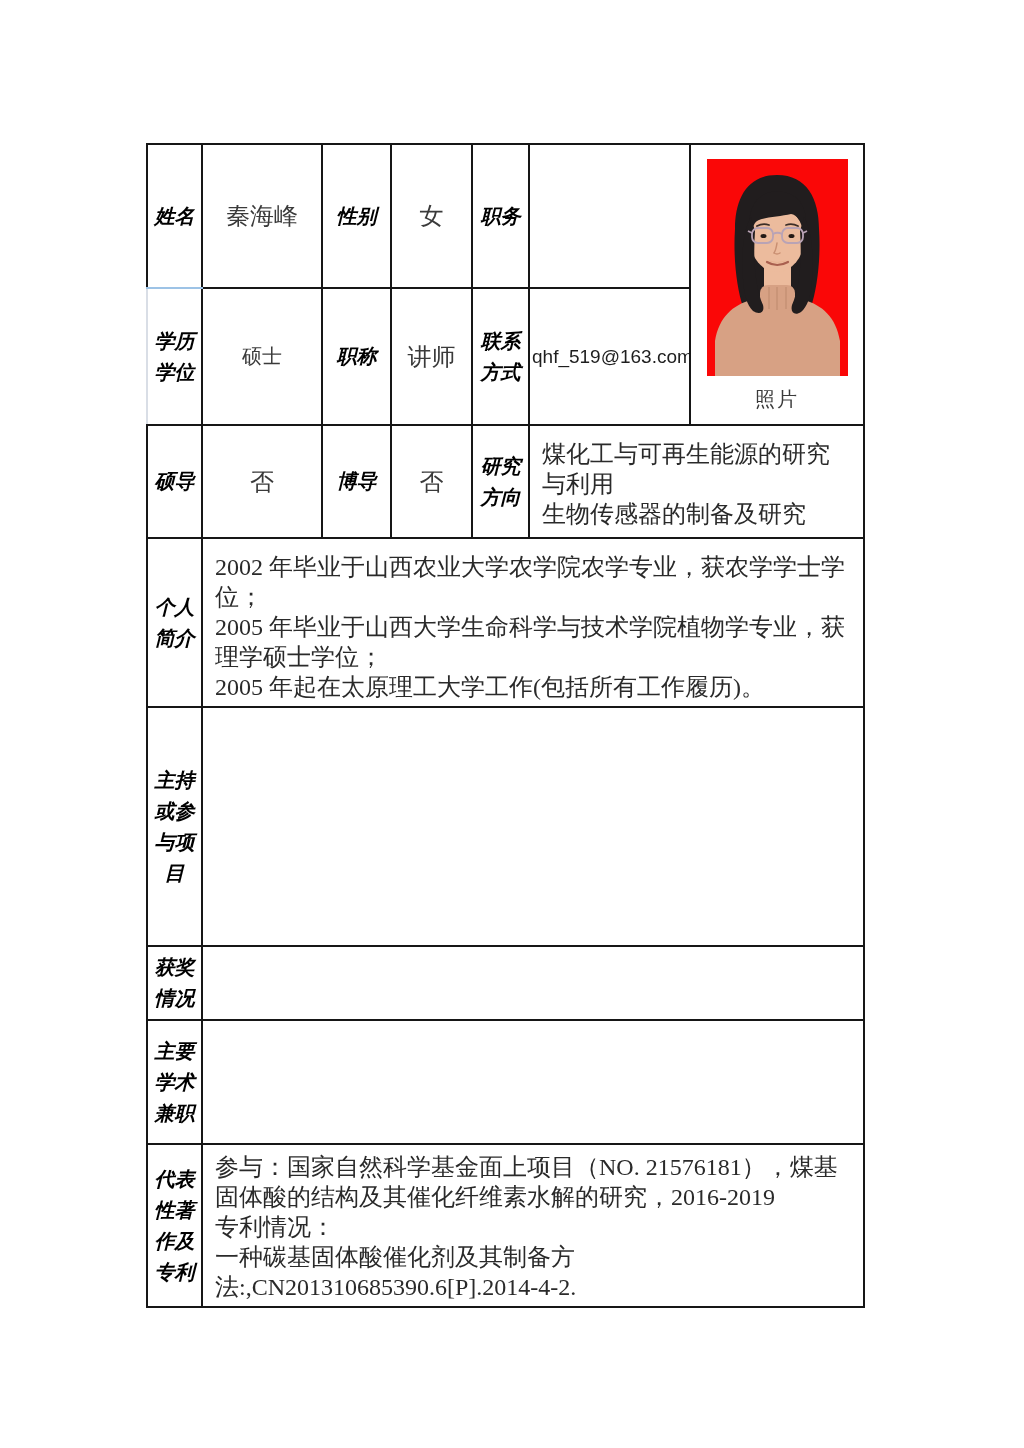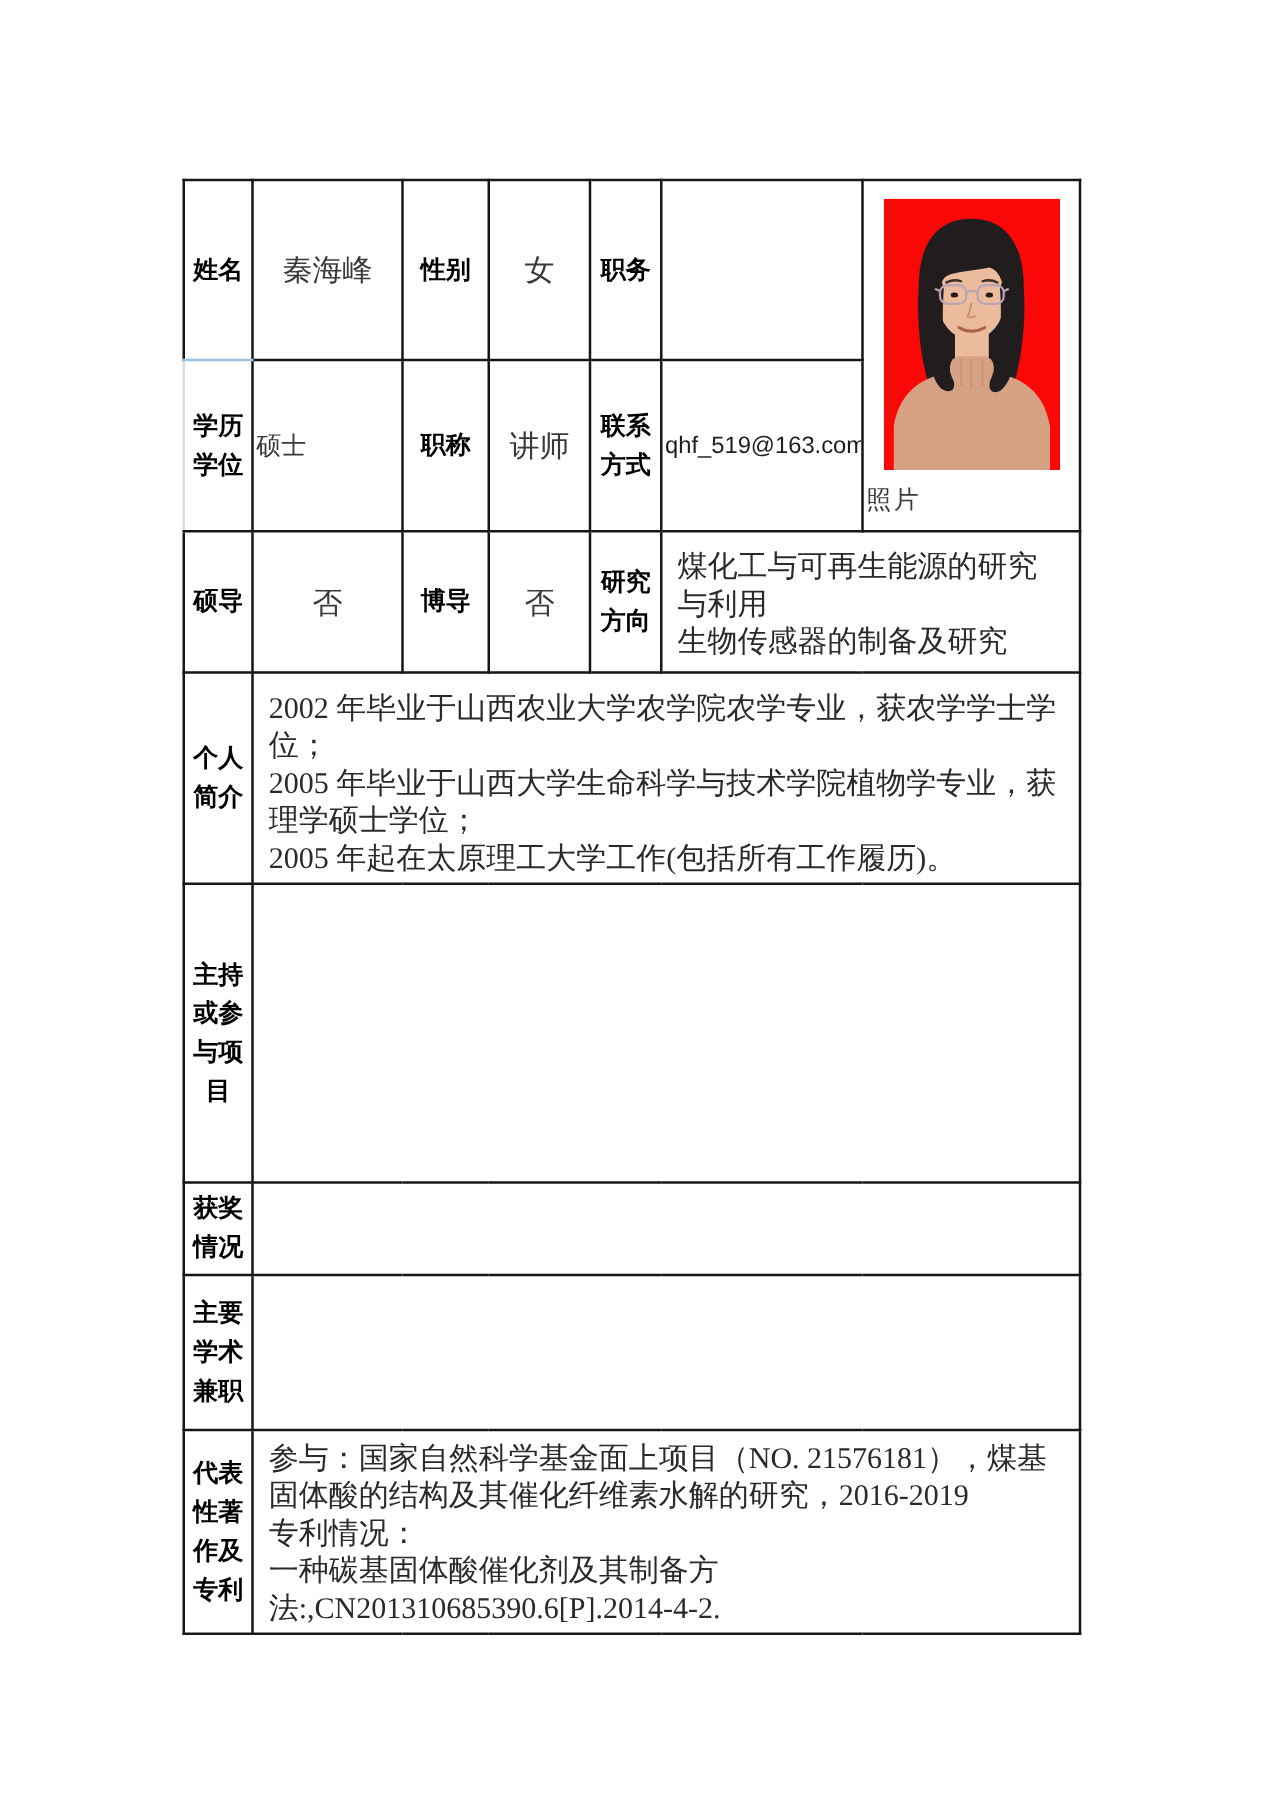--- a/index.html
+++ b/index.html
@@ -24,43 +24,43 @@
   table.form{
     position:absolute;left:146px;top:143px;width:717px;
     border-collapse:collapse;table-layout:fixed;
   }
   td{
     border:2px solid var(--border-ink);
     padding:2px;overflow:hidden;
   }
   td.lbl{
     font-weight:700;text-align:center;vertical-align:middle;
-    font-size:20px;line-height:1.55;color:#000;
+    font-size:20px;line-height:1.55;color:#000;font-style:italic;
   }
   td.val-c{
     text-align:center;vertical-align:middle;font-size:24px;color:var(--value-ink);
   }
   td.val-l{
-    text-align:left;vertical-align:middle;font-size:20px;color:var(--value-ink);
+    text-align:center;vertical-align:middle;font-size:20px;color:var(--value-ink);
   }
   td.email{
     font-family:"Liberation Sans","DejaVu Sans",sans-serif;font-size:19px;color:#1e1e1e;
   }
   td.content{
     vertical-align:top;text-align:left;font-size:24px;line-height:30px;
     padding:13px 12px 4px 12px;color:#2a2a2a;
     white-space:pre-line;word-break:break-word;
   }
   td.content-tight{padding-top:7px;}
   
   td.name-lbl{border-bottom-color:var(--highlight-border);}
   td.edu-lbl{border-left-color:var(--faint-border);}
   
   td.photo-cell{
-    vertical-align:top;text-align:left;padding-top:14px;
+    vertical-align:top;text-align:center;padding-top:14px;
   }
   .photo-frame{display:block;margin:0 auto;}
   .photo-caption{
     margin-top:10px;font-size:20px;color:var(--value-ink);letter-spacing:2px;
   }
 </style>
 </head>
 <body>
 
 <div class="page">

